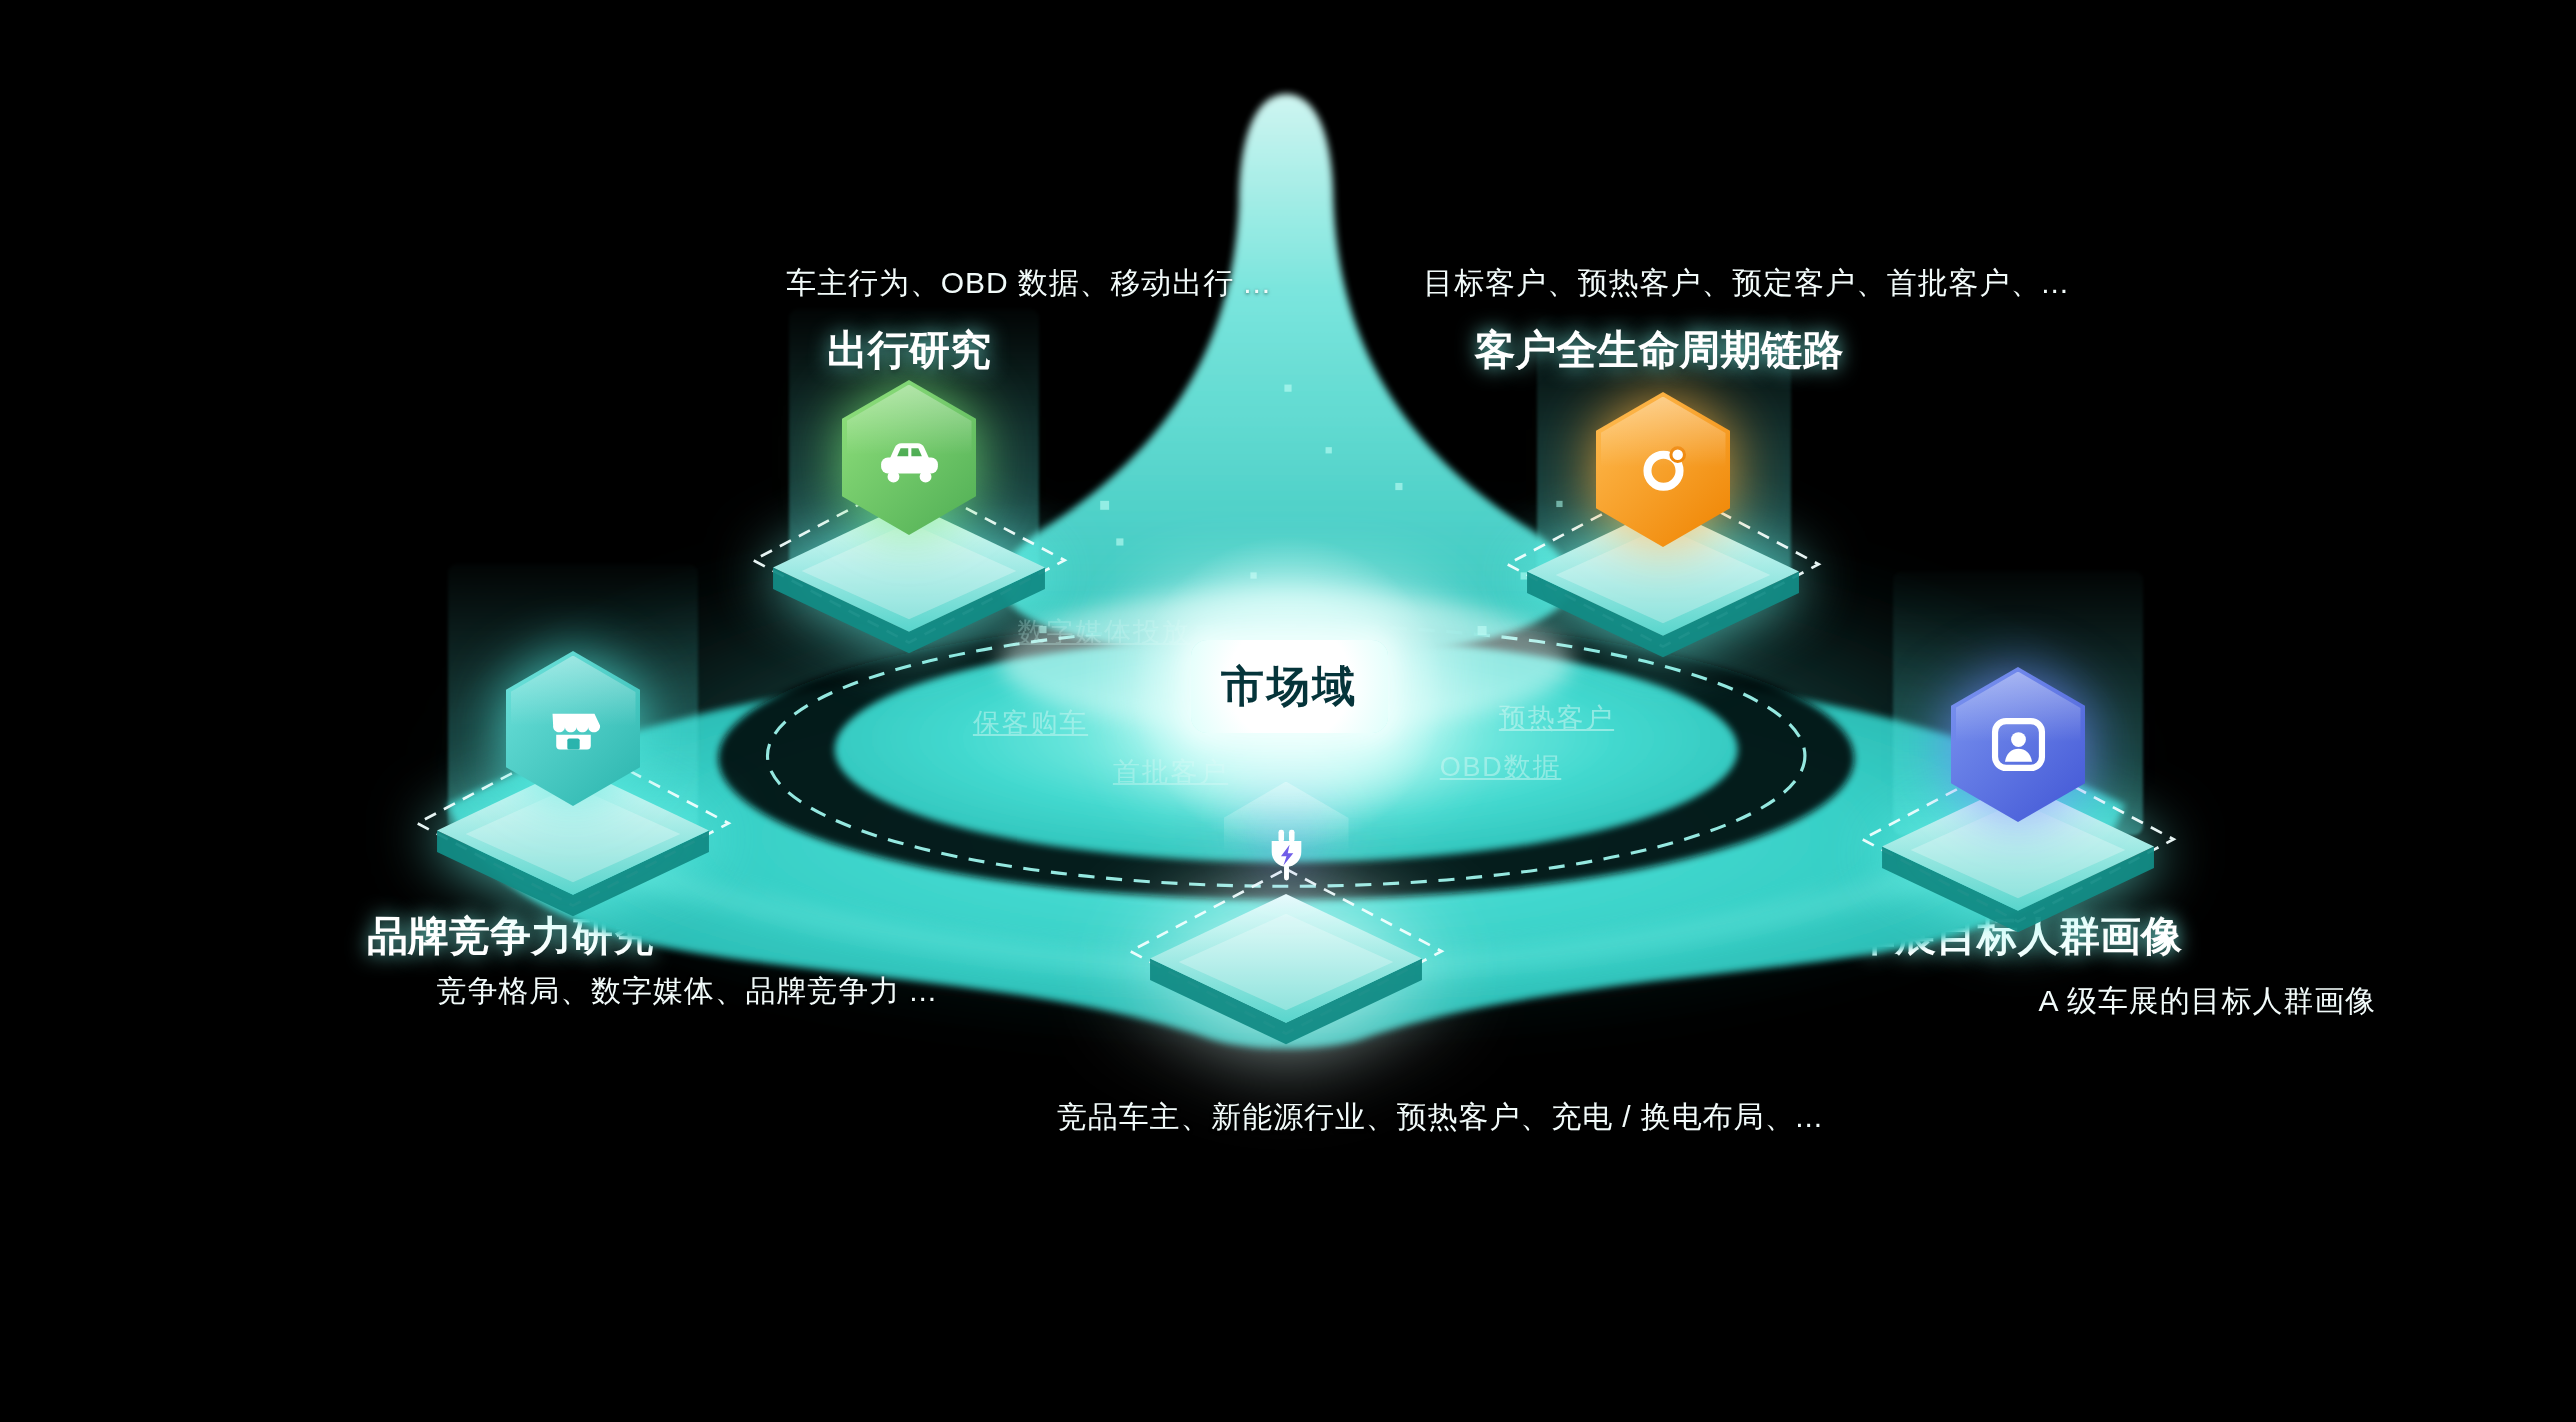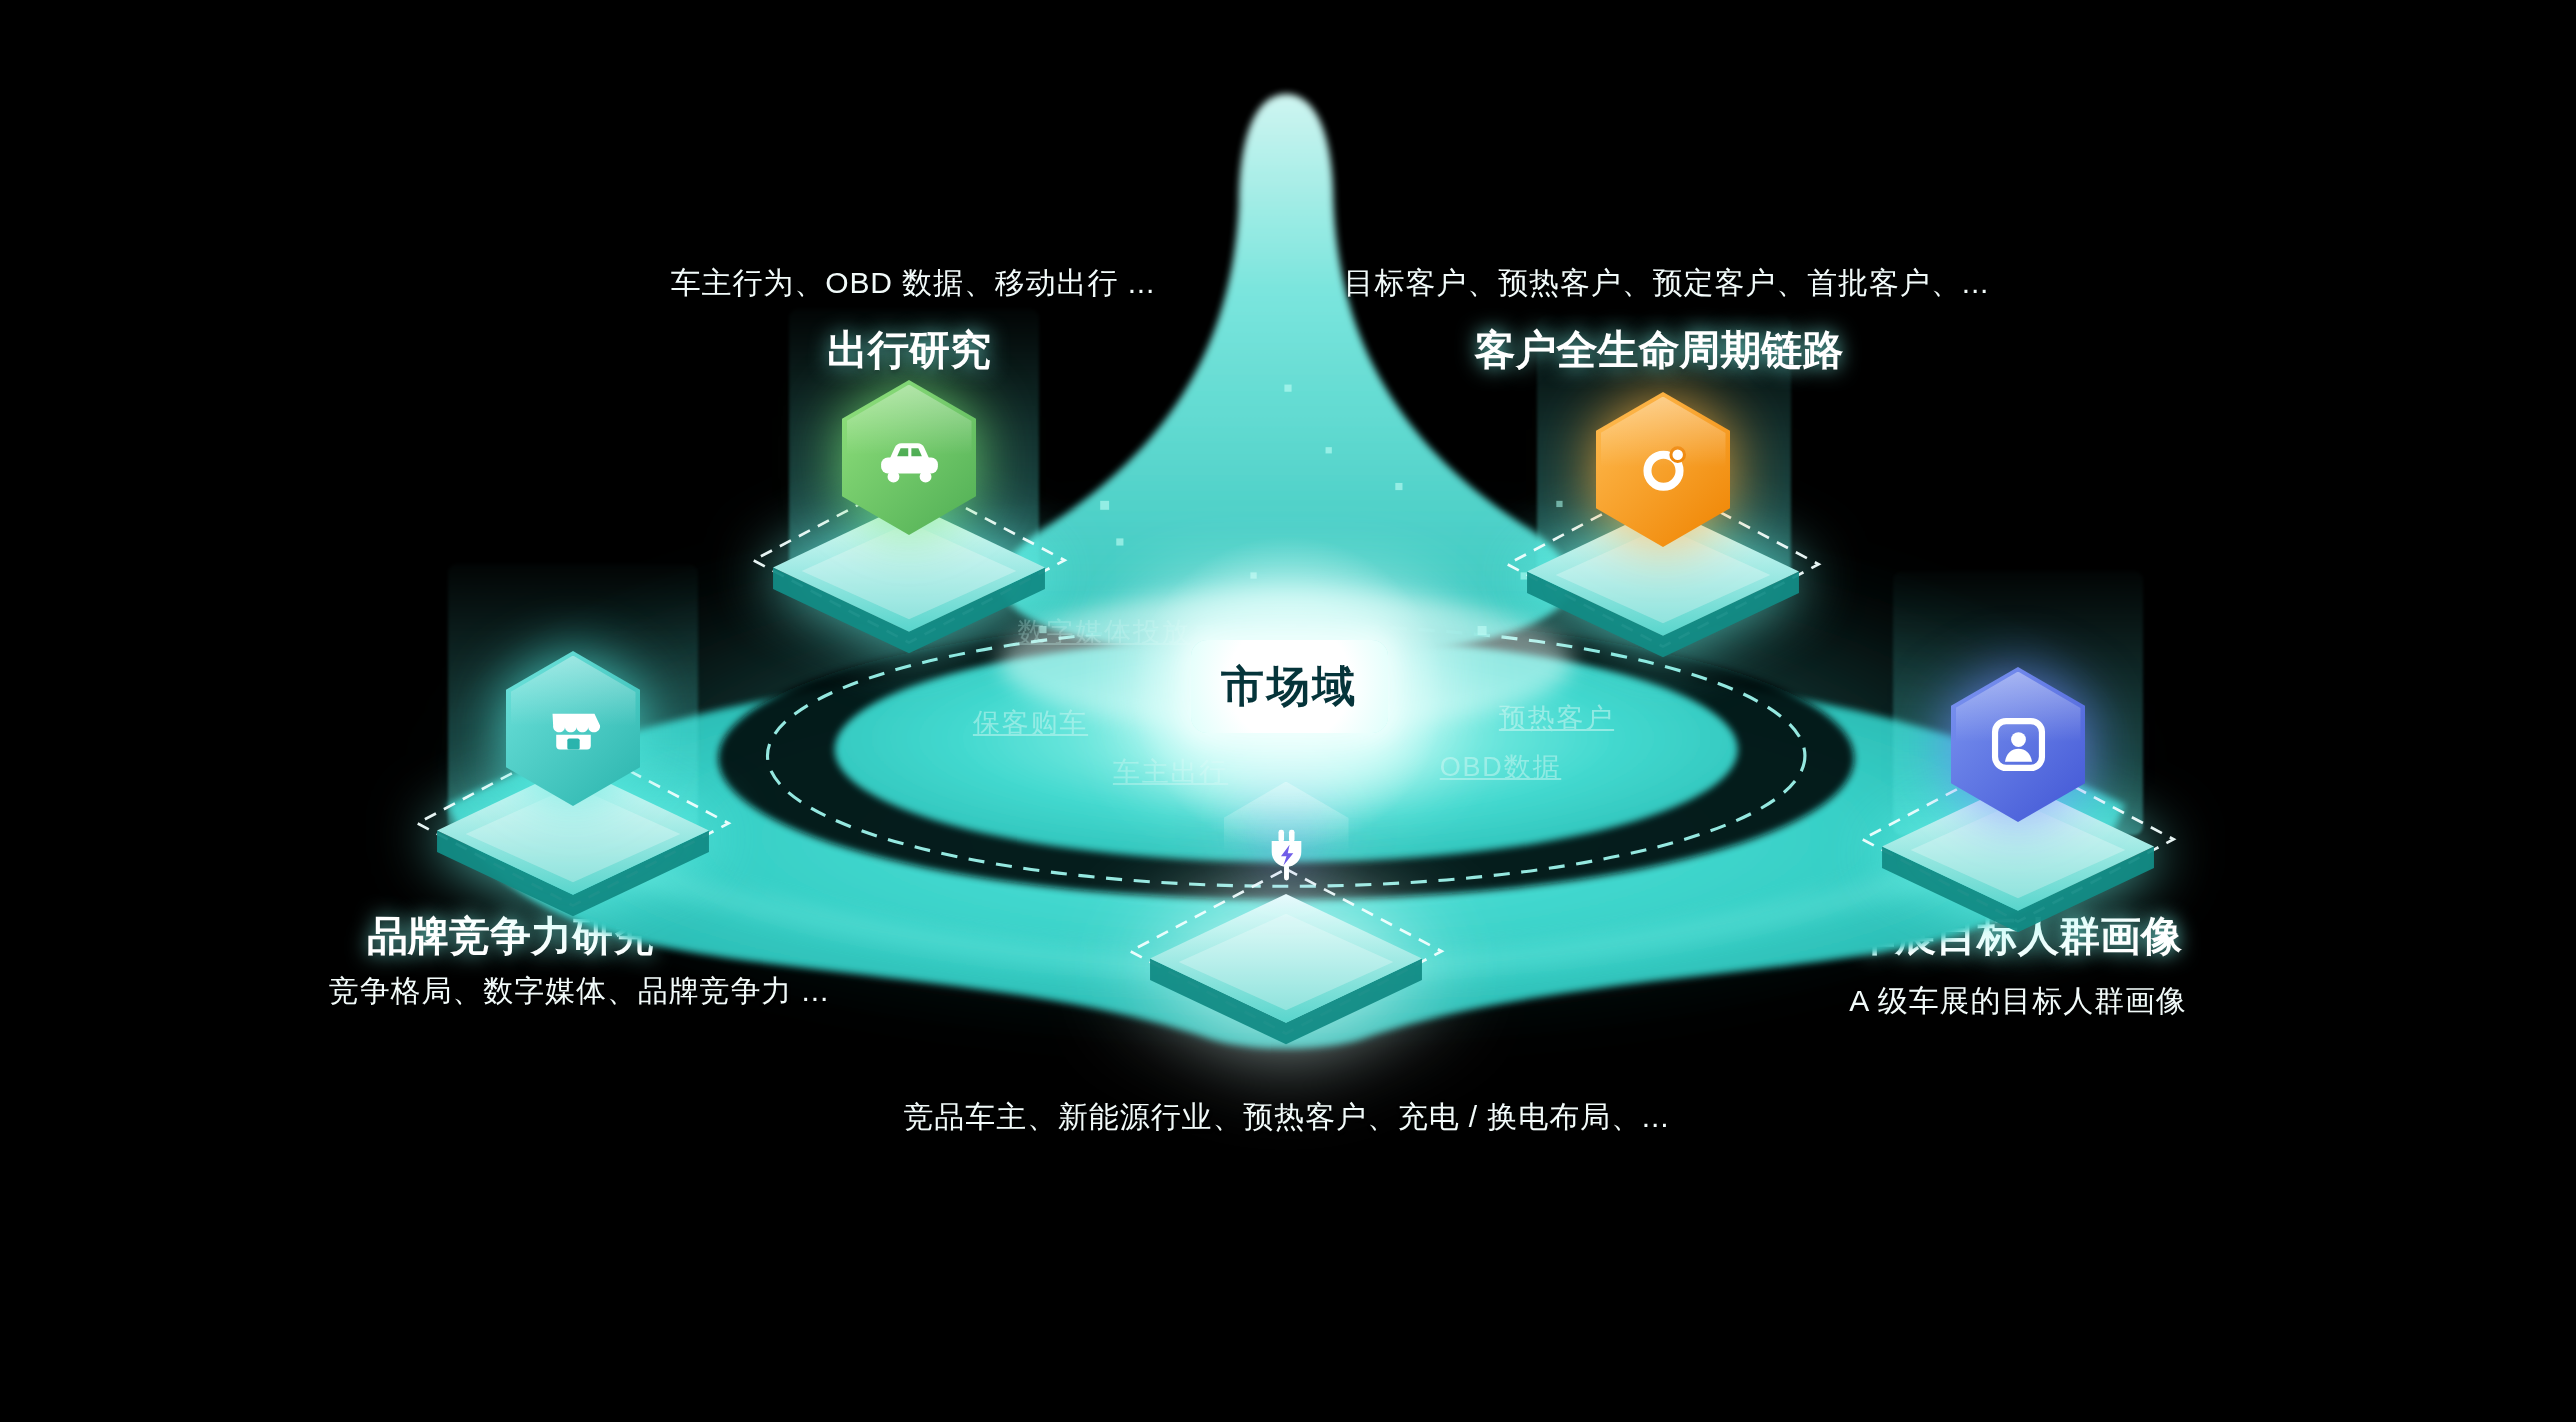--- a/index.html
+++ b/index.html
@@ -32,21 +32,21 @@
        background:linear-gradient(180deg,rgba(255,255,255,.38),rgba(255,255,255,0) 48%);}
   .hex.green-bg{background:linear-gradient(135deg,#93E27E,#4FAE54);}
   .hex.orange-bg{background:linear-gradient(135deg,#FFBE55,#EF8300);}
   .hex.teal-bg{background:linear-gradient(135deg,#71E4DD,#2AB4AD);}
   .hex.blue-bg{background:linear-gradient(135deg,#7E97F1,#4156D5);}
   .hex.purple-bg{background:linear-gradient(135deg,#A795F6,#6E5AE8;);}
 
   
   .txt{position:absolute;text-align:center;color:#F2FBFA;}
   .desc{font-size:30px;line-height:36px;z-index:6;letter-spacing:0.9px;
-        text-shadow:0 0.9px 3.6px rgba(0,0,0,.6);}
+        text-shadow:0 0.9px 3.6px rgba(0,0,0,.6);text-align:right;}
   .title{font-size:41px;line-height:50px;font-weight:bold;color:#FFFFFF;z-index:6;
          text-shadow:0 0 19.7px rgba(130,255,244,.85),0 1.8px 5.4px rgba(0,0,0,.45);}
   .title.occluded{z-index:1;}
   .title.behind{z-index:3;}
 
   .float-label{position:absolute;z-index:3;text-align:center;font-size:27px;line-height:32px;
                color:#CFF8F3;letter-spacing:1.8px;text-decoration:underline;}
 
   .center-box{position:absolute;left:1191px;top:640px;width:197px;height:93px;z-index:8;
               display:flex;align-items:center;justify-content:center;border-radius:16px;
@@ -129,21 +129,21 @@
     </g>
   </svg>
 
   <div class="txt title occluded" style="left:242px;top:911px;width:537px;">品牌竞争力研究</div>
   <div class="txt title occluded" style="left:1705px;top:911px;width:626px;">车展目标人群画像</div>
 
   <div class="float-label" style="left:970px;top:616px;width:268px;opacity:.28;">数字媒体投放</div>
   <div class="float-label" style="left:923px;top:707px;width:215px;opacity:.5;">保客购车</div>
   <div class="float-label" style="left:1449px;top:702px;width:215px;opacity:.55;">预热客户</div>
   <div class="float-label" style="left:1393px;top:751px;width:215px;opacity:.5;">OBD数据</div>
-  <div class="float-label" style="left:1063px;top:756px;width:215px;opacity:.4;">车主出行</div>
+  <div class="float-label" style="left:1063px;top:756px;width:215px;opacity:.4;">首批客户</div>
 
   <div>
     <div class="col" style="left:789px;top:309px;width:250px;height:264px;"></div>
     <div class="txt desc" style="left:555px;top:265px;width:716px;">车主行为、OBD 数据、移动出行 ...</div>
     <div class="txt title" style="left:730px;top:325px;width:358px;">出行研究</div>
     <svg class="platform" style="left:748px;top:451px;" width="322" height="215" viewBox="0 0 360 240">
       <polygon points="180,30 354,122 180,214 6,122" fill="none" stroke="#F2FFFE" stroke-width="3" stroke-dasharray="14 10" opacity=".95"></polygon>
       <polygon points="28,130 180,202 332,130 332,154 180,226 28,154" fill="#128B85" opacity=".95"></polygon>
       <polygon points="180,58 332,130 180,202 28,130" fill="url(#gTop)"></polygon>
       <polygon points="180,80 300,134 180,188 60,134" fill="#FFFFFF" opacity=".28"></polygon>

